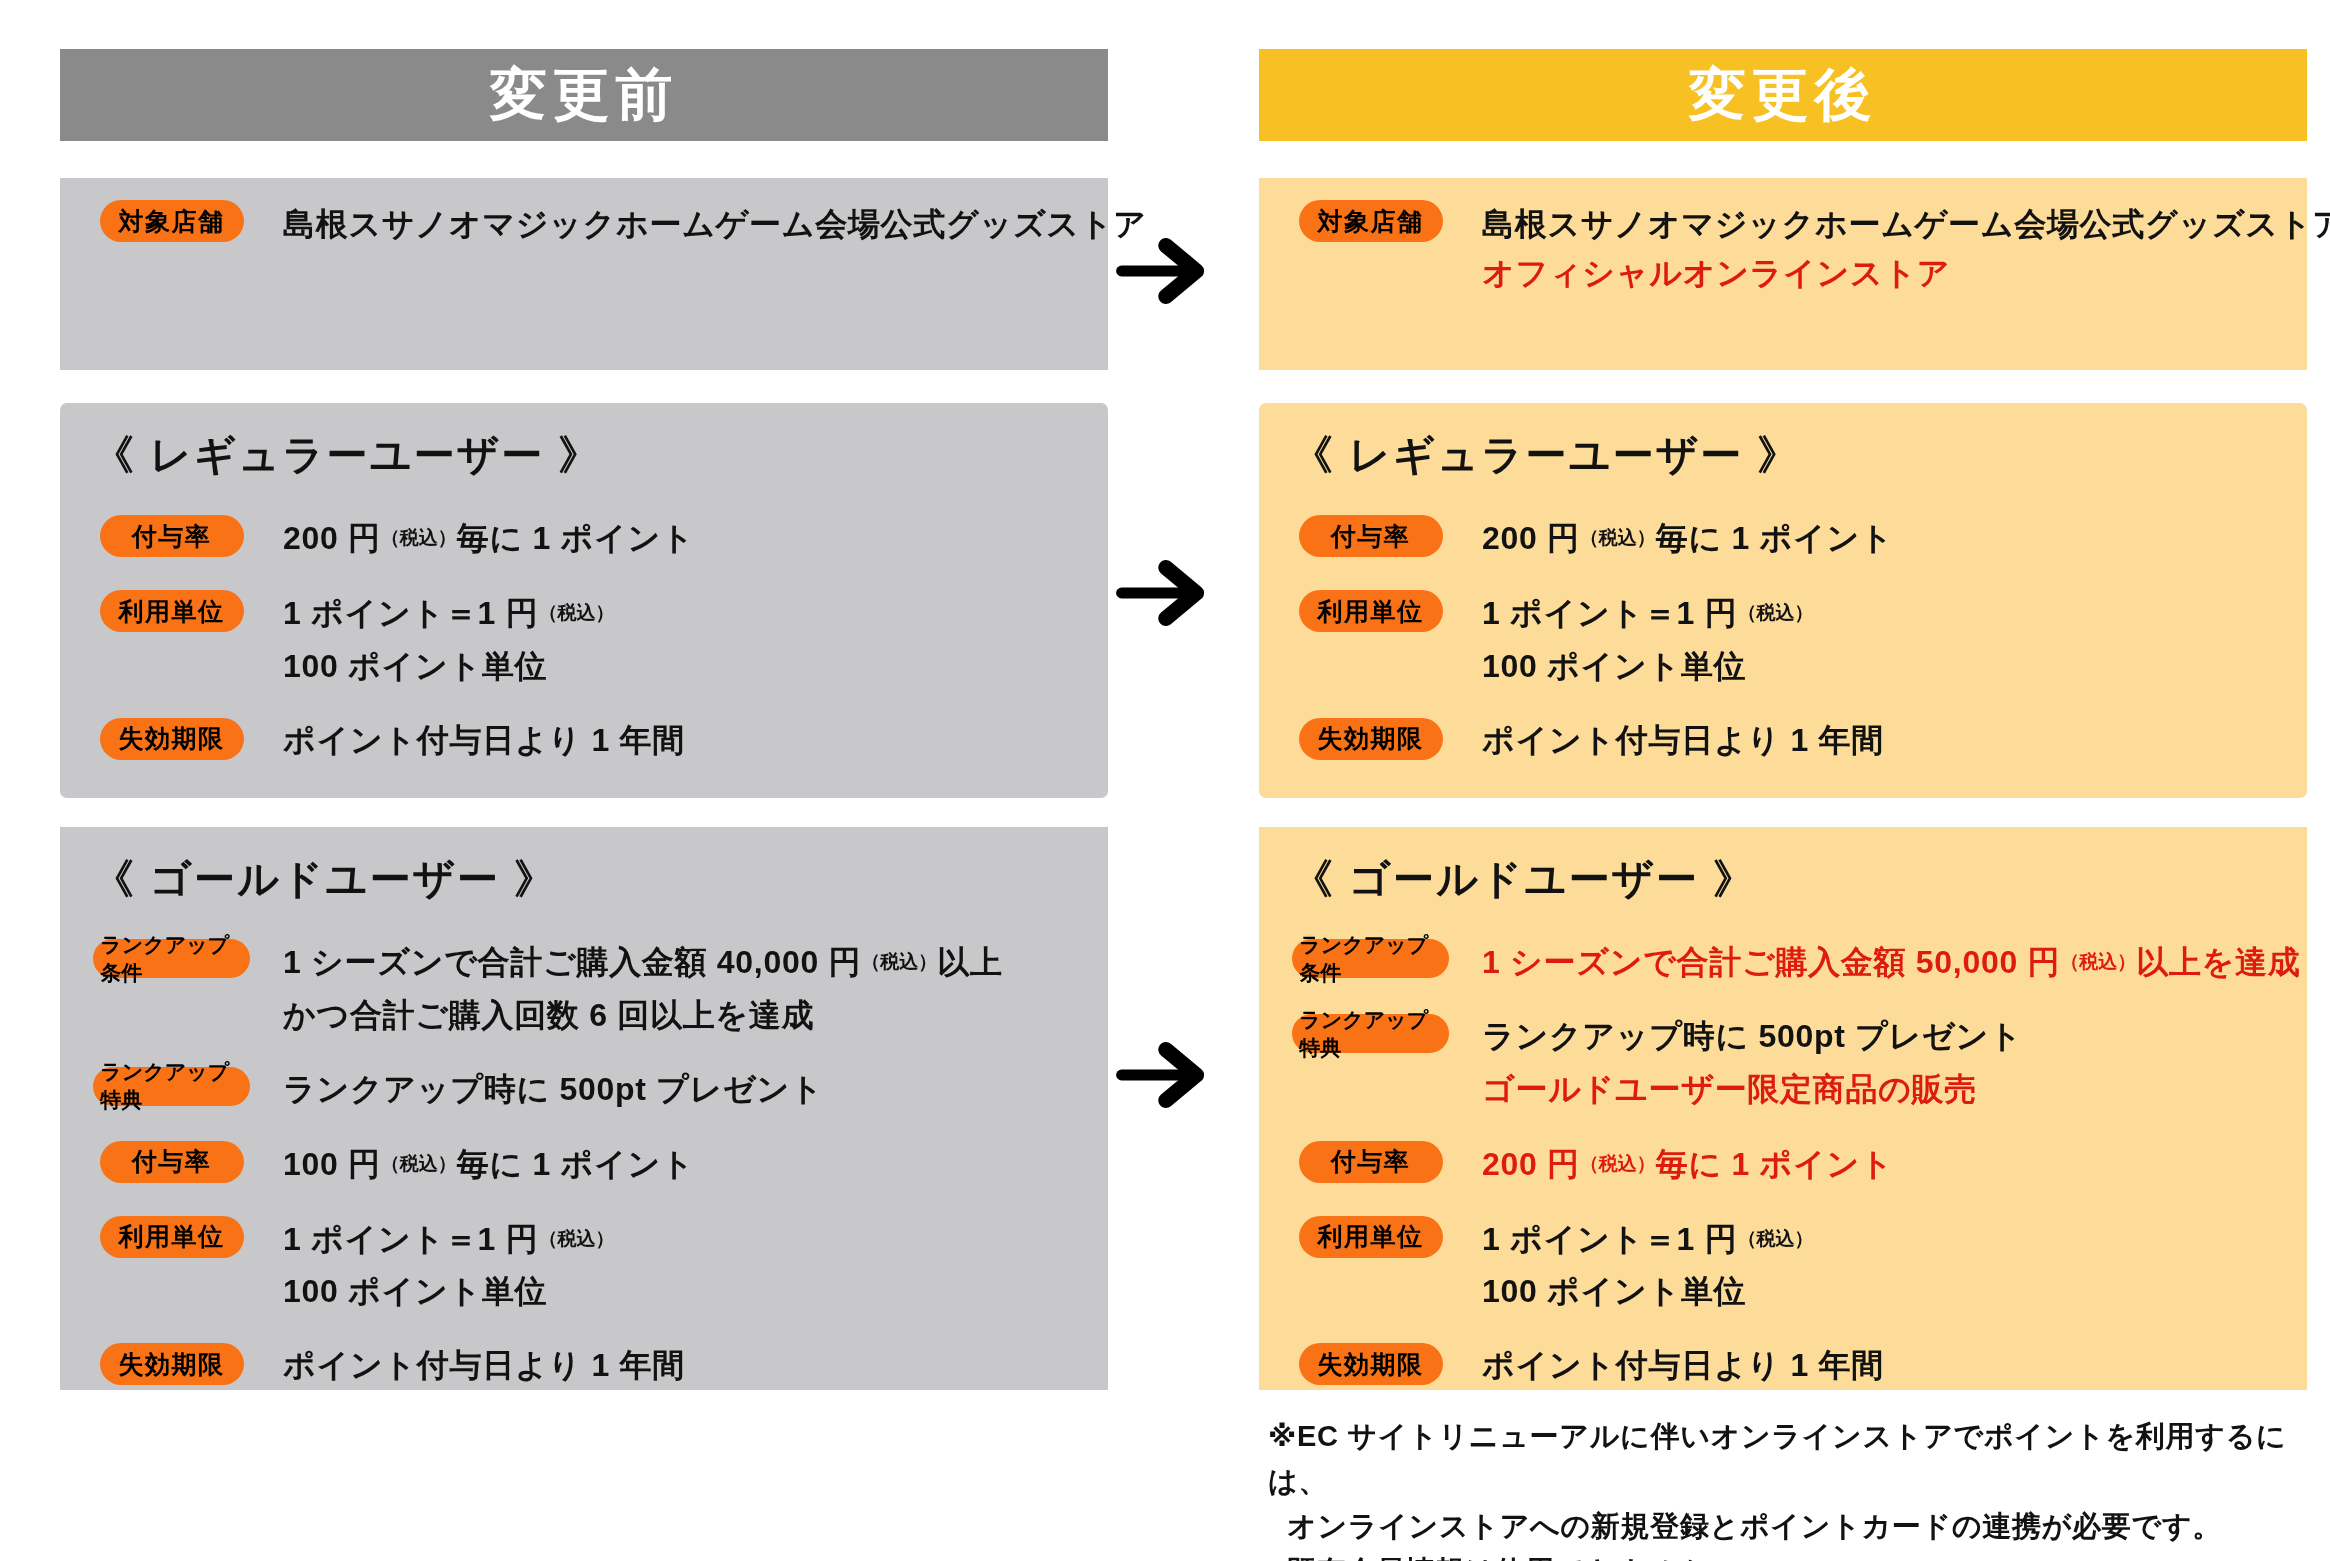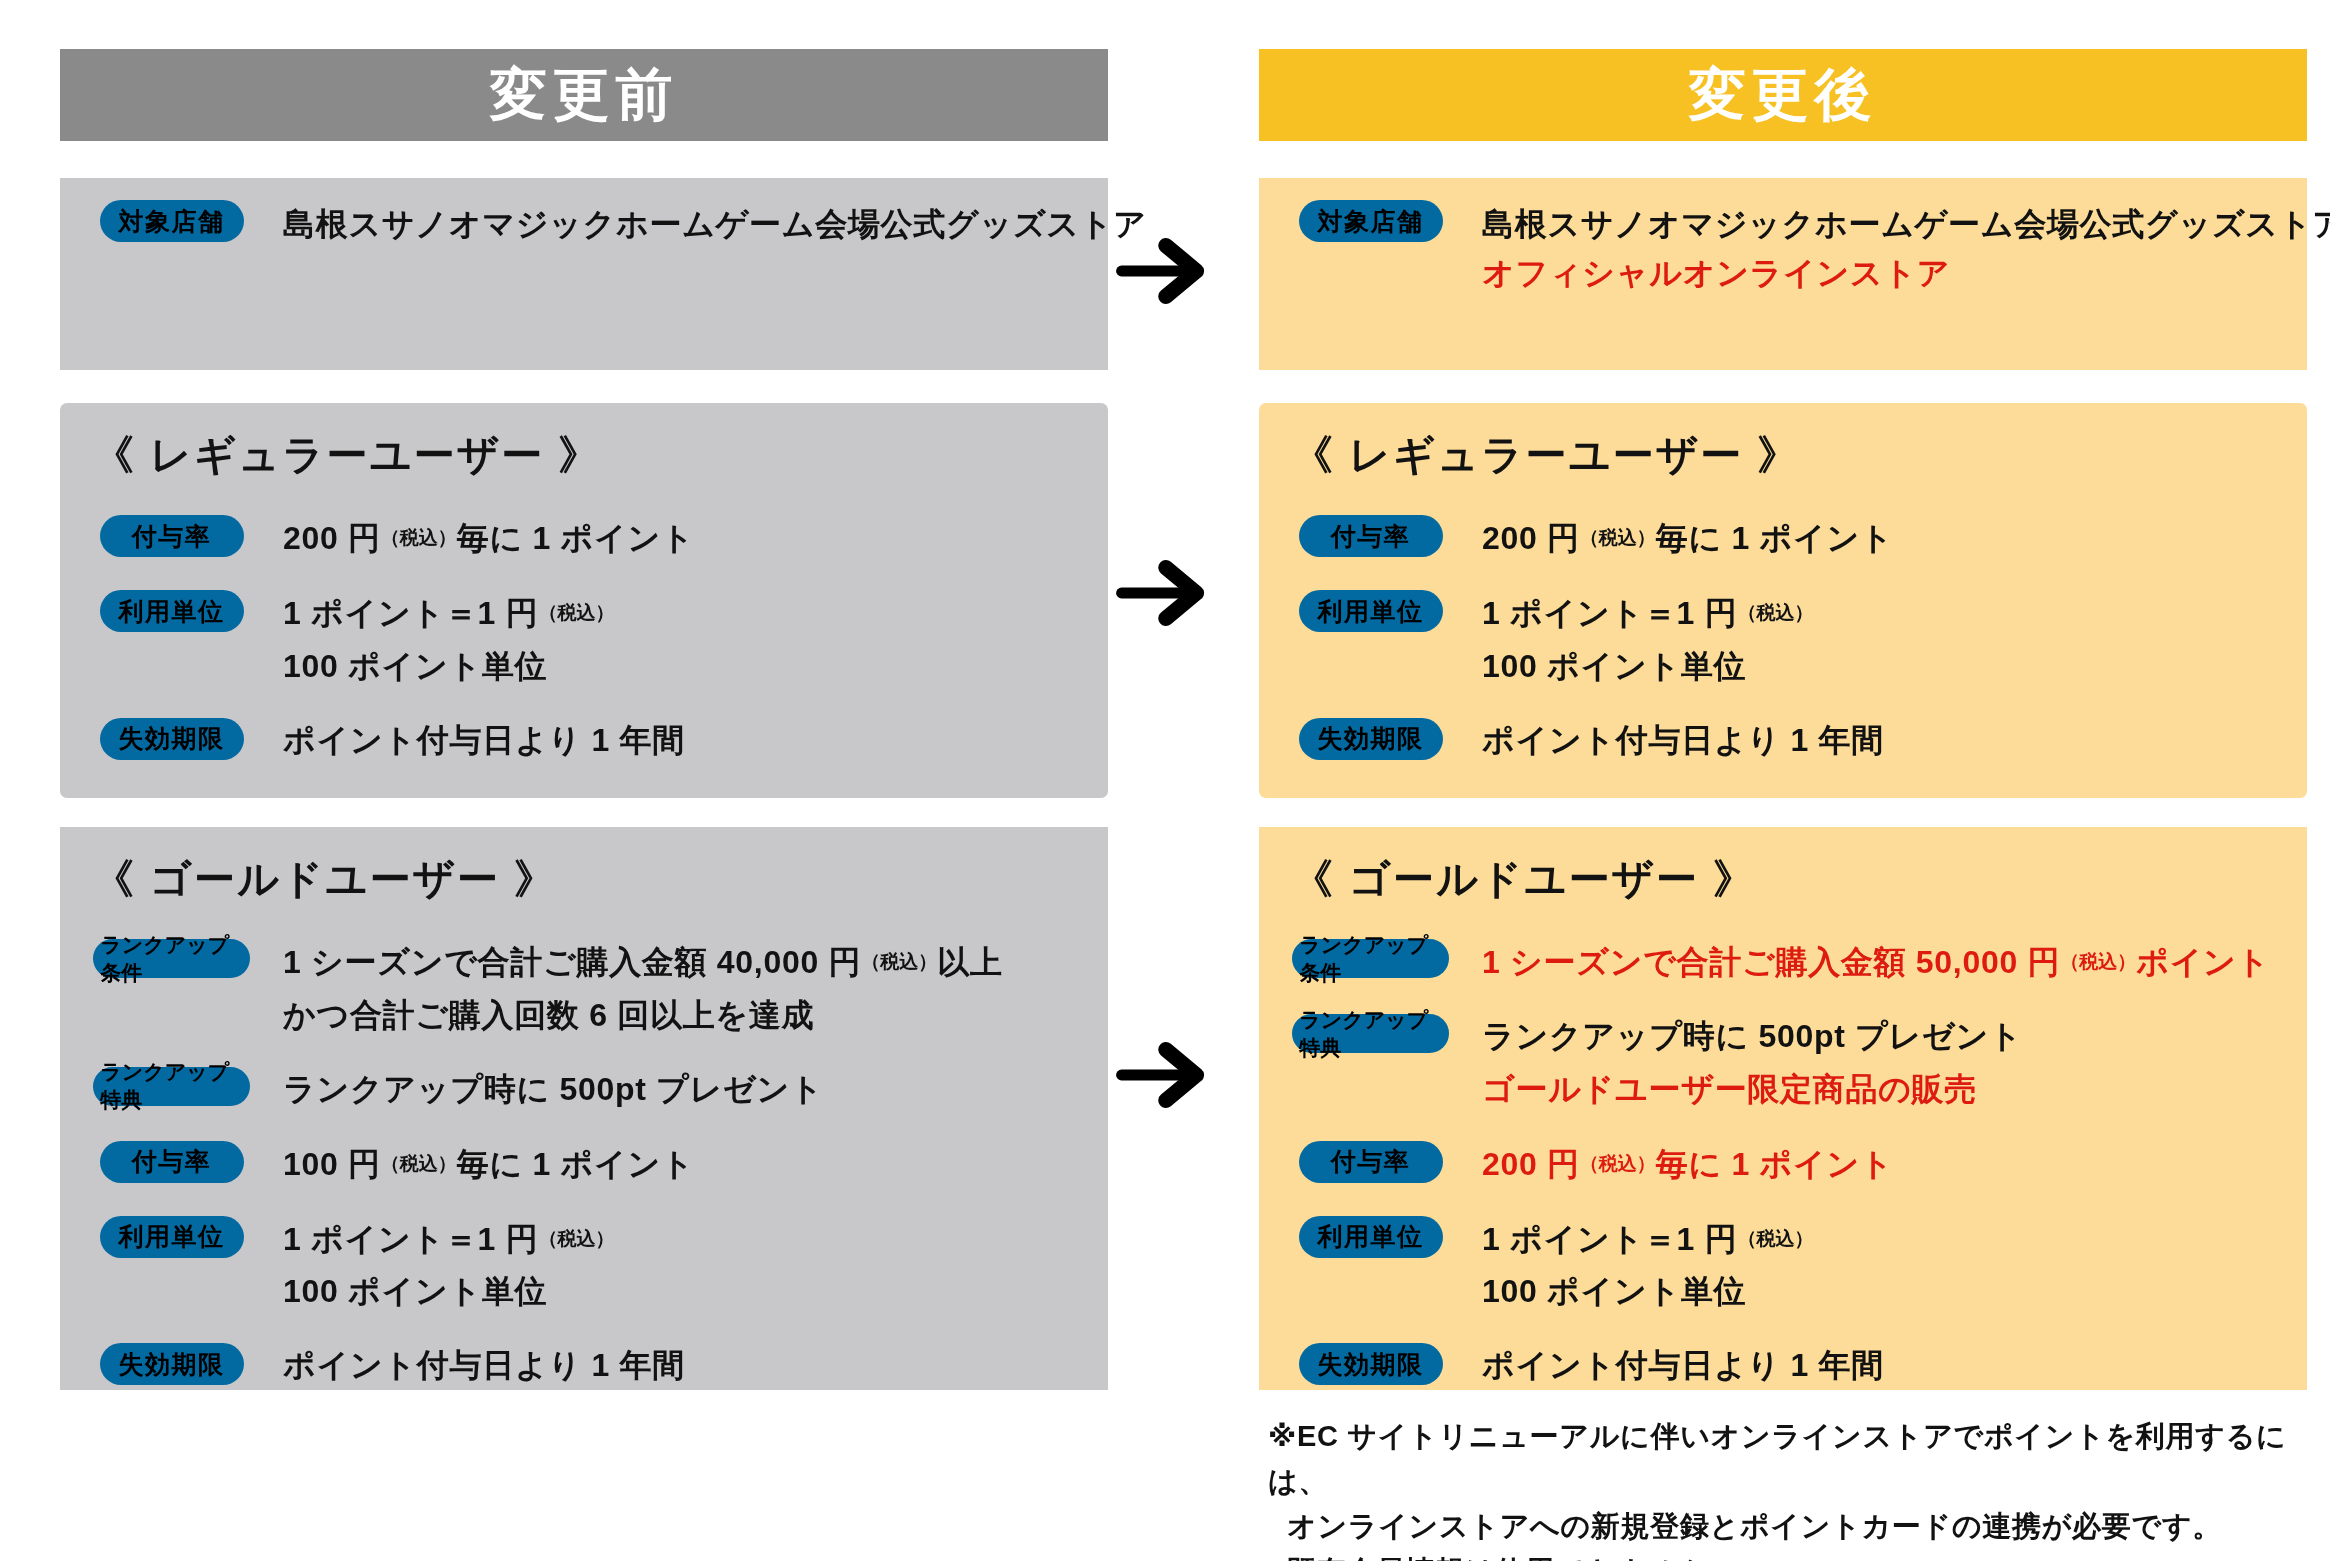--- a/index.html
+++ b/index.html
@@ -24,21 +24,21 @@
   .panel{position:absolute;left:0;width:100%;padding:25px 33px;}
   .panel.gray{background:var(--gray-panel);}
   .panel.gold{background:var(--gold-panel);}
   .panel-store{top:178px;height:192px;padding-top:22px;}
   .panel-regular{top:403px;height:395px;border-radius:7px;}
   .panel-gold{top:827px;height:563px;}
   .section-title{margin:4.4px 0 36px 0;font-size:41px;font-weight:900;letter-spacing:2.2px;line-height:47px;}
   .row{display:grid;grid-template-columns:157px 1fr;column-gap:33px;align-items:start;margin-bottom:29px;}
   .panel-store .row{margin-bottom:0;}
   .badge{display:inline-flex;align-items:center;justify-content:center;justify-self:center;
-    min-width:144px;height:42px;padding:0 16px;background:#0369a1;border-radius:25px;
+    min-width:144px;height:42px;padding:0 16px;background:#f97316;border-radius:25px;
     font-size:25px;font-weight:900;letter-spacing:1.5px;color:#000;}
   .badge.badge-sm{min-width:157px;height:39px;padding:0 7.3px;font-size:21px;letter-spacing:0;}
   .lines{min-width:0;}
   .line{font-size:32px;font-weight:900;line-height:45px;letter-spacing:0.7px;white-space:nowrap;}
   .panel-store .line{line-height:49px;}
   .line + .line{margin-top:7.3px;}
   .panel-store .line + .line{margin-top:0;}
   .seg.sm{font-size:19px;vertical-align:5.1px;letter-spacing:0;}
   .seg.md{font-size:24px;vertical-align:2.2px;letter-spacing:0.7px;}
   .seg.red{color:var(--red);}
@@ -156,21 +156,21 @@
           <div class="lines">
             <div class="line"><span class="seg">ポイント付与日より 1 年間</span></div>
           </div>
         </div>
       </section>
     <section class="panel gold panel-gold">
         <h2 class="section-title">《 ゴールドユーザー 》</h2>
         <div class="row">
           <span class="badge badge-sm">ランクアップ条件</span>
           <div class="lines">
-            <div class="line"><span class="seg red">1 シーズンで合計ご購入金額 50,000 円</span><span class="seg sm red">（税込）</span><span class="seg red">ポイント</span></div>
+            <div class="line"><span class="seg red">1 シーズンで合計ご購入金額 50,000 円</span><span class="seg sm red">（税込）</span><span class="seg red">以上を達成</span></div>
           </div>
         </div>
         <div class="row" style="margin-top: 29px;">
           <span class="badge badge-sm">ランクアップ特典</span>
           <div class="lines">
             <div class="line"><span class="seg">ランクアップ時に 500pt プレゼント</span></div>
             <div class="line"><span class="seg red">ゴールドユーザー限定商品の販売</span></div>
           </div>
         </div>
         <div class="row" style="margin-top: 10.2px;">

